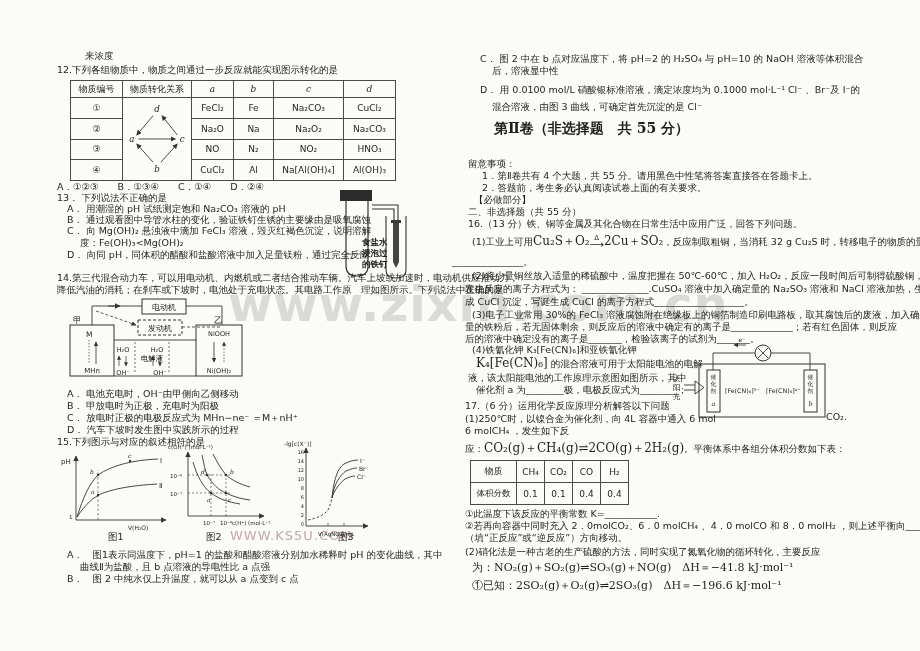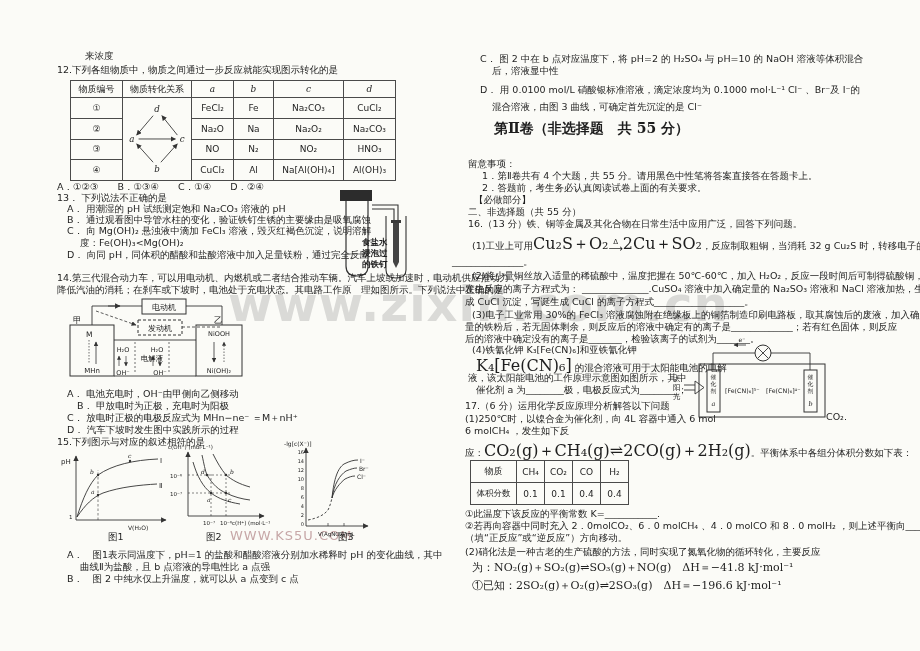--- a/index.html
+++ b/index.html
@@ -1,19 +1,19 @@
 <!DOCTYPE html>
 <html><head>
 <meta charset="utf-8">
 <style>
   html,body{margin:0;padding:0;background:#e8e8e4;}
   .page{position:relative;width:920px;height:651px;background:#fbfbf7;overflow:hidden;
         font-family:"DejaVu Sans",sans-serif;color:#1e1e1e;}
   .t{position:absolute;font-size:9.5px;line-height:1.2;white-space:nowrap;color:#1e1e1e;}
-  .math{font-family:"DejaVu Serif",serif;font-size:16px;}
+  .math{font-family:"DejaVu Serif",serif;font-size:12px;}
   .math-s{font-family:"DejaVu Serif",serif;font-size:11px;}
   .big-title{font-size:14px;font-weight:bold;font-family:"DejaVu Serif",serif;}
   .xtable{position:absolute;border-collapse:collapse;background:transparent;}
   .xtable td{border:1px solid #4a4a4a;font-size:9px;text-align:center;padding:0 2px;color:#1e1e1e;}
   .it{font-style:italic;font-family:"DejaVu Serif",serif;}
   .wm-main{position:absolute;left:228px;top:276px;font-size:48px;font-weight:bold;
            color:#8f8f8f;opacity:.30;white-space:nowrap;letter-spacing:1px;}
   .wm-ks{position:absolute;left:230px;top:528px;font-size:13px;color:#c4a3a3;opacity:.95;letter-spacing:1px;}
   .frm{position:absolute;}
   svg text{fill:#1e1e1e;}
@@ -160,21 +160,21 @@
     <text x="96" y="67" text-anchor="middle" font-size="7.5">电解液</text>
     <text x="67" y="81" text-anchor="middle" font-size="6.5">OH⁻</text>
     <text x="104" y="81" text-anchor="middle" font-size="6.5">OH⁻</text>
     <text x="163" y="42" text-anchor="middle" font-size="6.5">NiOOH</text>
     <line x1="158" y1="48" x2="158" y2="68" stroke="#333" stroke-width="0.8" marker-end="url(#arB)"></line>
     <line x1="168" y1="68" x2="168" y2="48" stroke="#333" stroke-width="0.7" stroke-dasharray="1.5,1.5" marker-end="url(#arB)"></line>
     <text x="163" y="79" text-anchor="middle" font-size="6.5">Ni(OH)₂</text>
   </svg>
 
   <div class="t" style="left:67px;top:388px">A． 电池充电时，OH⁻由甲侧向乙侧移动</div>
-  <div class="t" style="left:77px;top:400px">B． 甲放电时为正极，充电时为阳极</div>
+  <div class="t" style="left:67px;top:400px">B． 甲放电时为正极，充电时为阳极</div>
   <div class="t" style="left:67px;top:412px">C． 放电时正极的电极反应式为 MHn−ne⁻ ＝M＋nH⁺</div>
   <div class="t" style="left:67px;top:424px">D． 汽车下坡时发生图中实践所示的过程</div>
 
   <div class="t" style="left:57px;top:436px">15.下列图示与对应的叙述相符的是</div>
 
   <svg class="frm" style="left:58px;top:446px" width="116" height="88" viewBox="0 0 116 88">
     <defs>
         <marker id="arF" markerWidth="7" markerHeight="7" refX="5.5" refY="3" orient="auto">
           <path d="M0,0L6,3L0,6z" fill="#333"></path>
         </marker>

